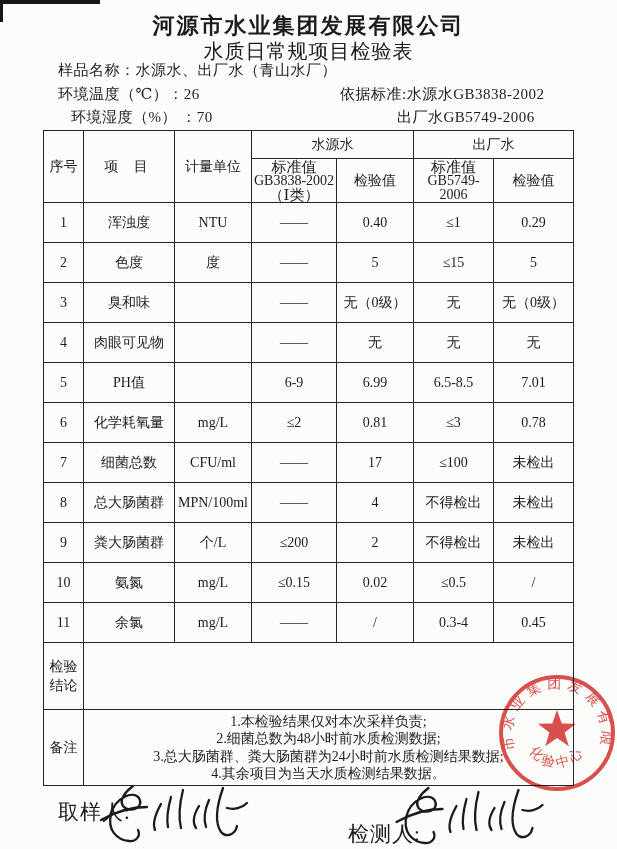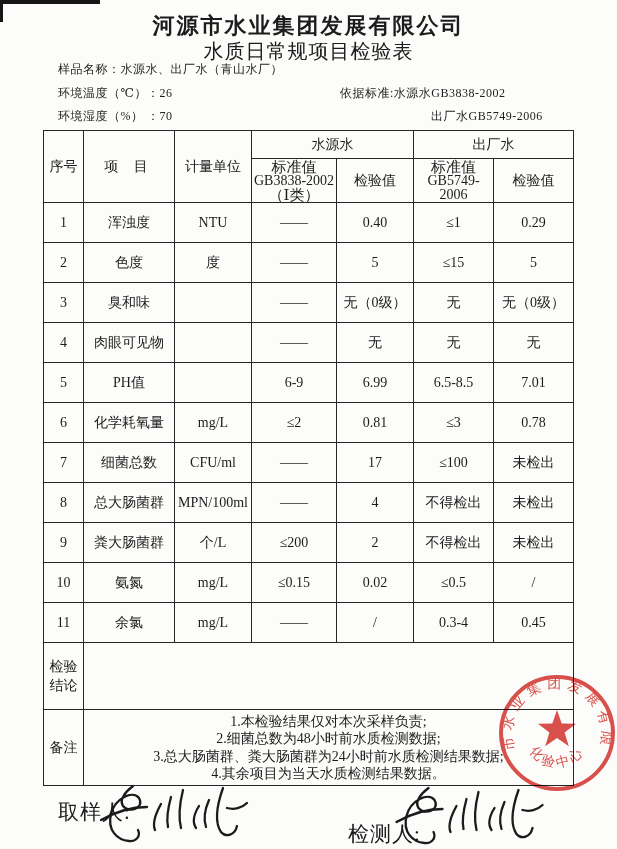--- a/index.html
+++ b/index.html
@@ -16,27 +16,27 @@
   .a2 { left:0; top:0; width:3px; height:22px; }
   .title {
     position:absolute; left:0; top:11px; width:617px;
     text-align:center; font-size:22px; font-weight:bold;
     letter-spacing:2px;
   }
   .subtitle {
     position:absolute; left:0; top:38px; width:617px;
     text-align:center; font-size:20px; letter-spacing:1px;
   }
-  .info { position:absolute; font-size:12px; white-space:nowrap; letter-spacing:0.5px; }
+  .info { position:absolute; font-size:15px; white-space:nowrap; letter-spacing:0.5px; }
   .i-sample { left:58px; top:61px; }
   .i-date   { left:344px; top:61px; }
   .i-temp   { left:58px; top:85px; }
   .i-std1   { left:340px; top:85px; }
-  .i-hum    { left:58px; top:108px;text-align:right; }
-  .i-std2   { left:431px; top:108px; }
+  .i-hum    { left:71px; top:108px;text-align:right; }
+  .i-std2   { left:397px; top:108px; }
 
   table.report {
     position:absolute; left:43px; top:130px; width:530px;
     border-collapse:collapse; table-layout:fixed;
   }
   table.report td, table.report th {
     border:1.6px solid #262626;
     font-size:14px; font-weight:normal;
     text-align:center; vertical-align:middle;
     padding:0; overflow:hidden;

